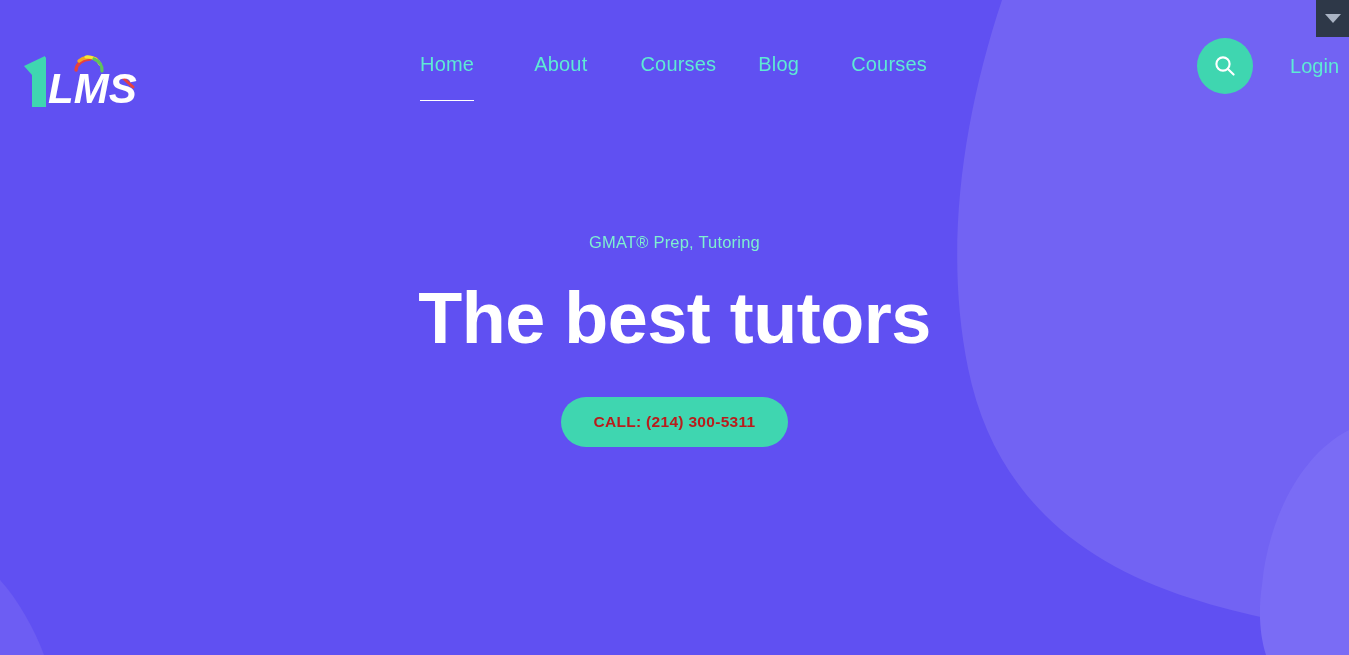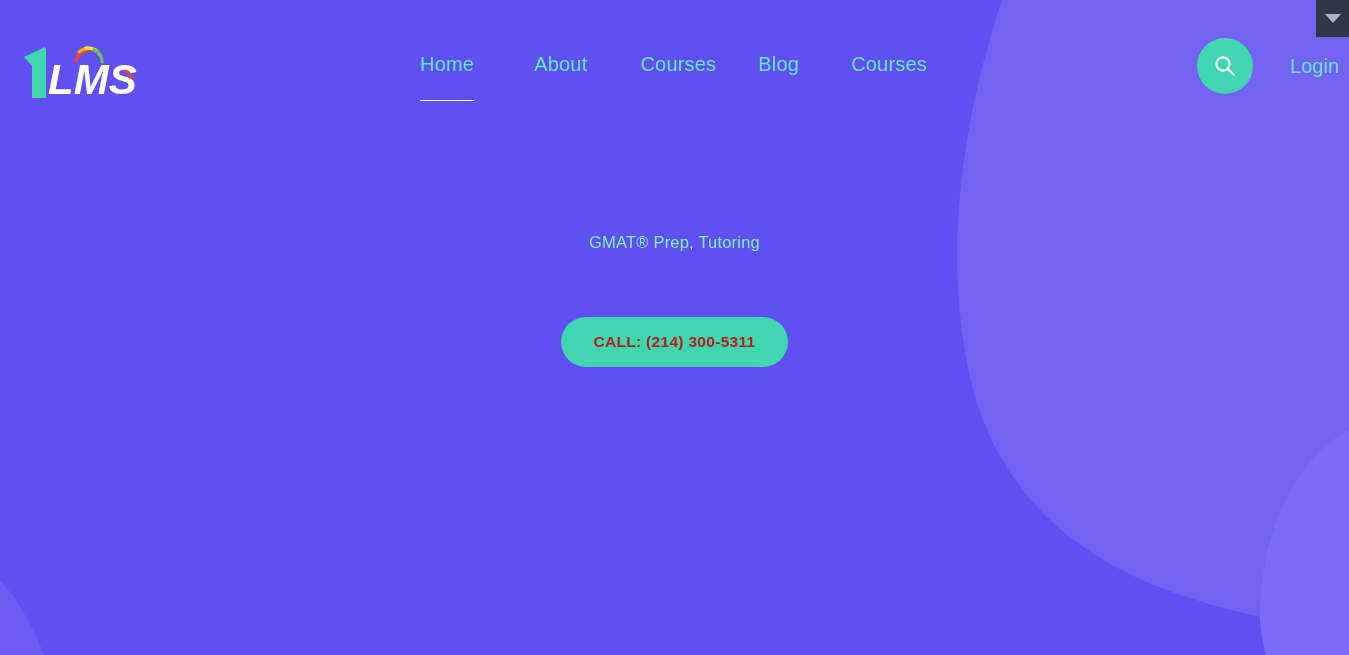--- a/index.html
+++ b/index.html
@@ -33,21 +33,21 @@
     width: 1349px;
     height: 132px;
     z-index: 10;
     display: flex;
     align-items: flex-start;
   }
 
   .brand {
     position: absolute;
     left: 18px;
-    top: 44px;
+    top: 53px;
     width: 128px;
     height: 58px;
   }
 
   .nav-links {
     position: absolute;
     left: 420px;
     top: 53px;
     display: flex;
     align-items: flex-start;
@@ -248,16 +248,17 @@
 <div class="browser-chip">
   <svg width="16" height="10" viewBox="0 0 16 10">
     <polygon points="0,0 16,0 8,9" fill="#aab4c4"></polygon>
   </svg>
 </div>
 
 <main class="hero">
   <div class="hero-eyebrow">GMAT® Prep, Tutoring</div>
 
   <h1 class="hero-title">
+    <span class="line">The best tutors</span>
   </h1>
 
   <button class="cta-button">CALL: (214) 300-5311</button>
 </main>
 
 </body></html>

